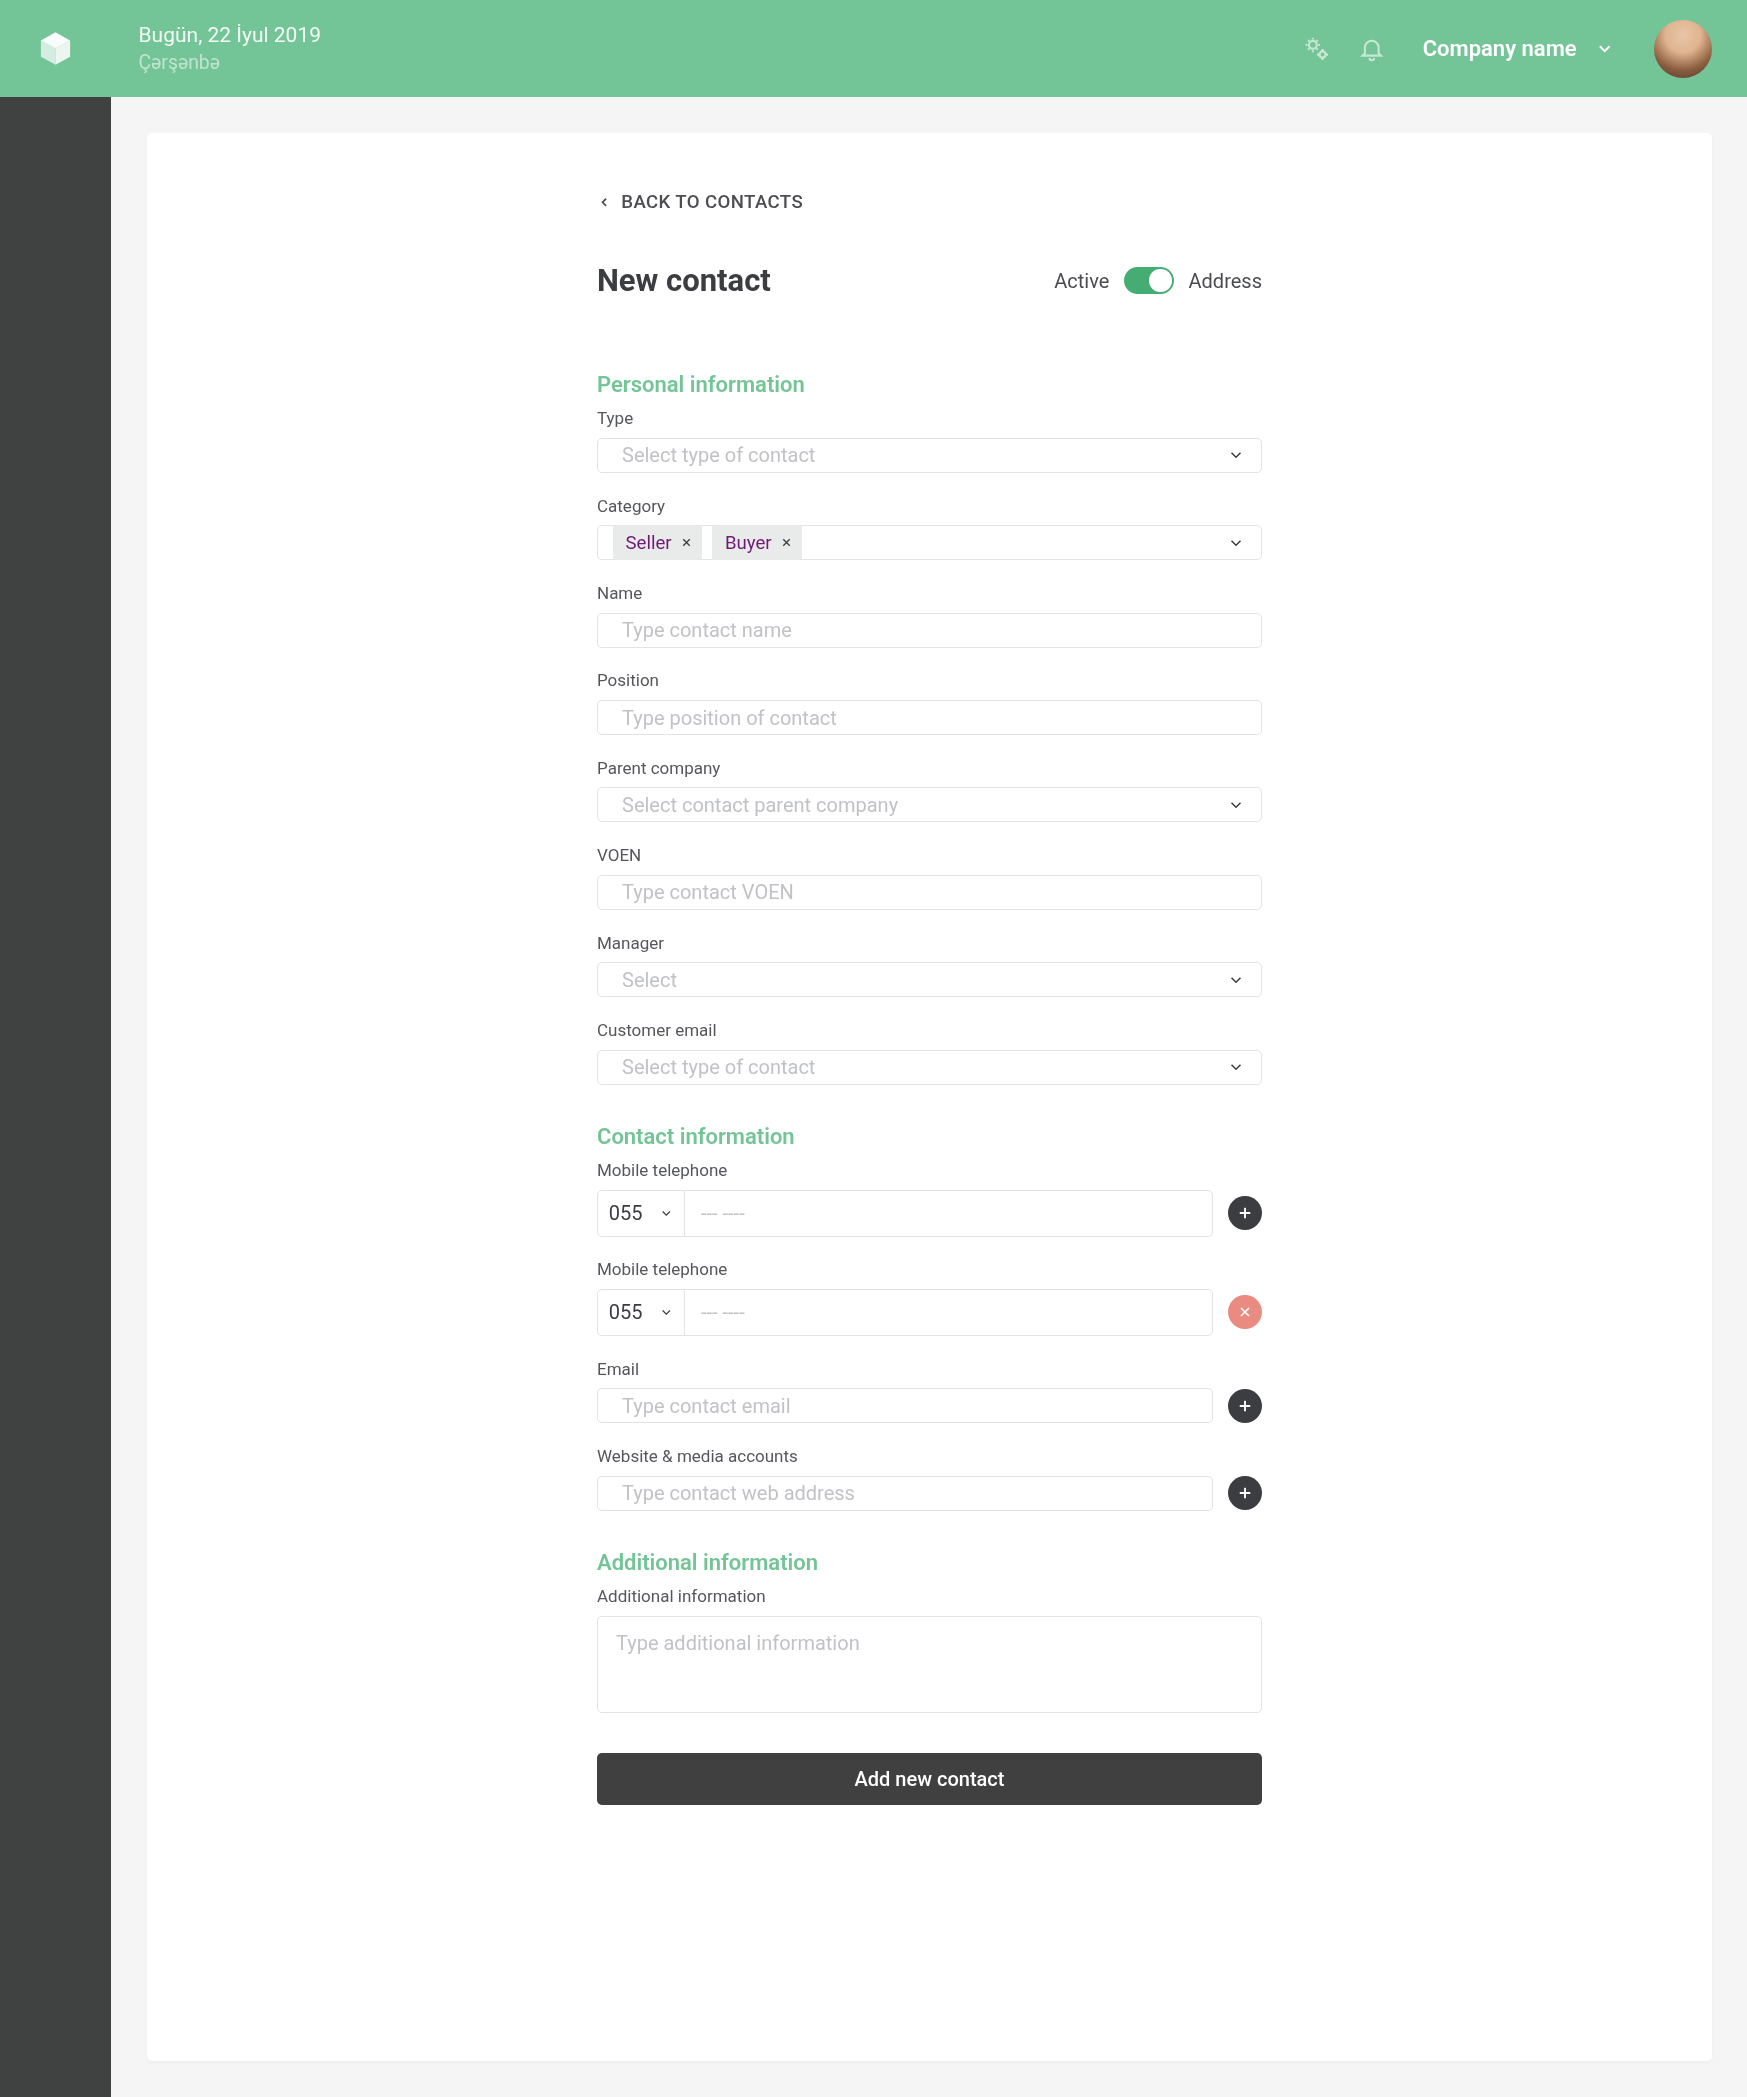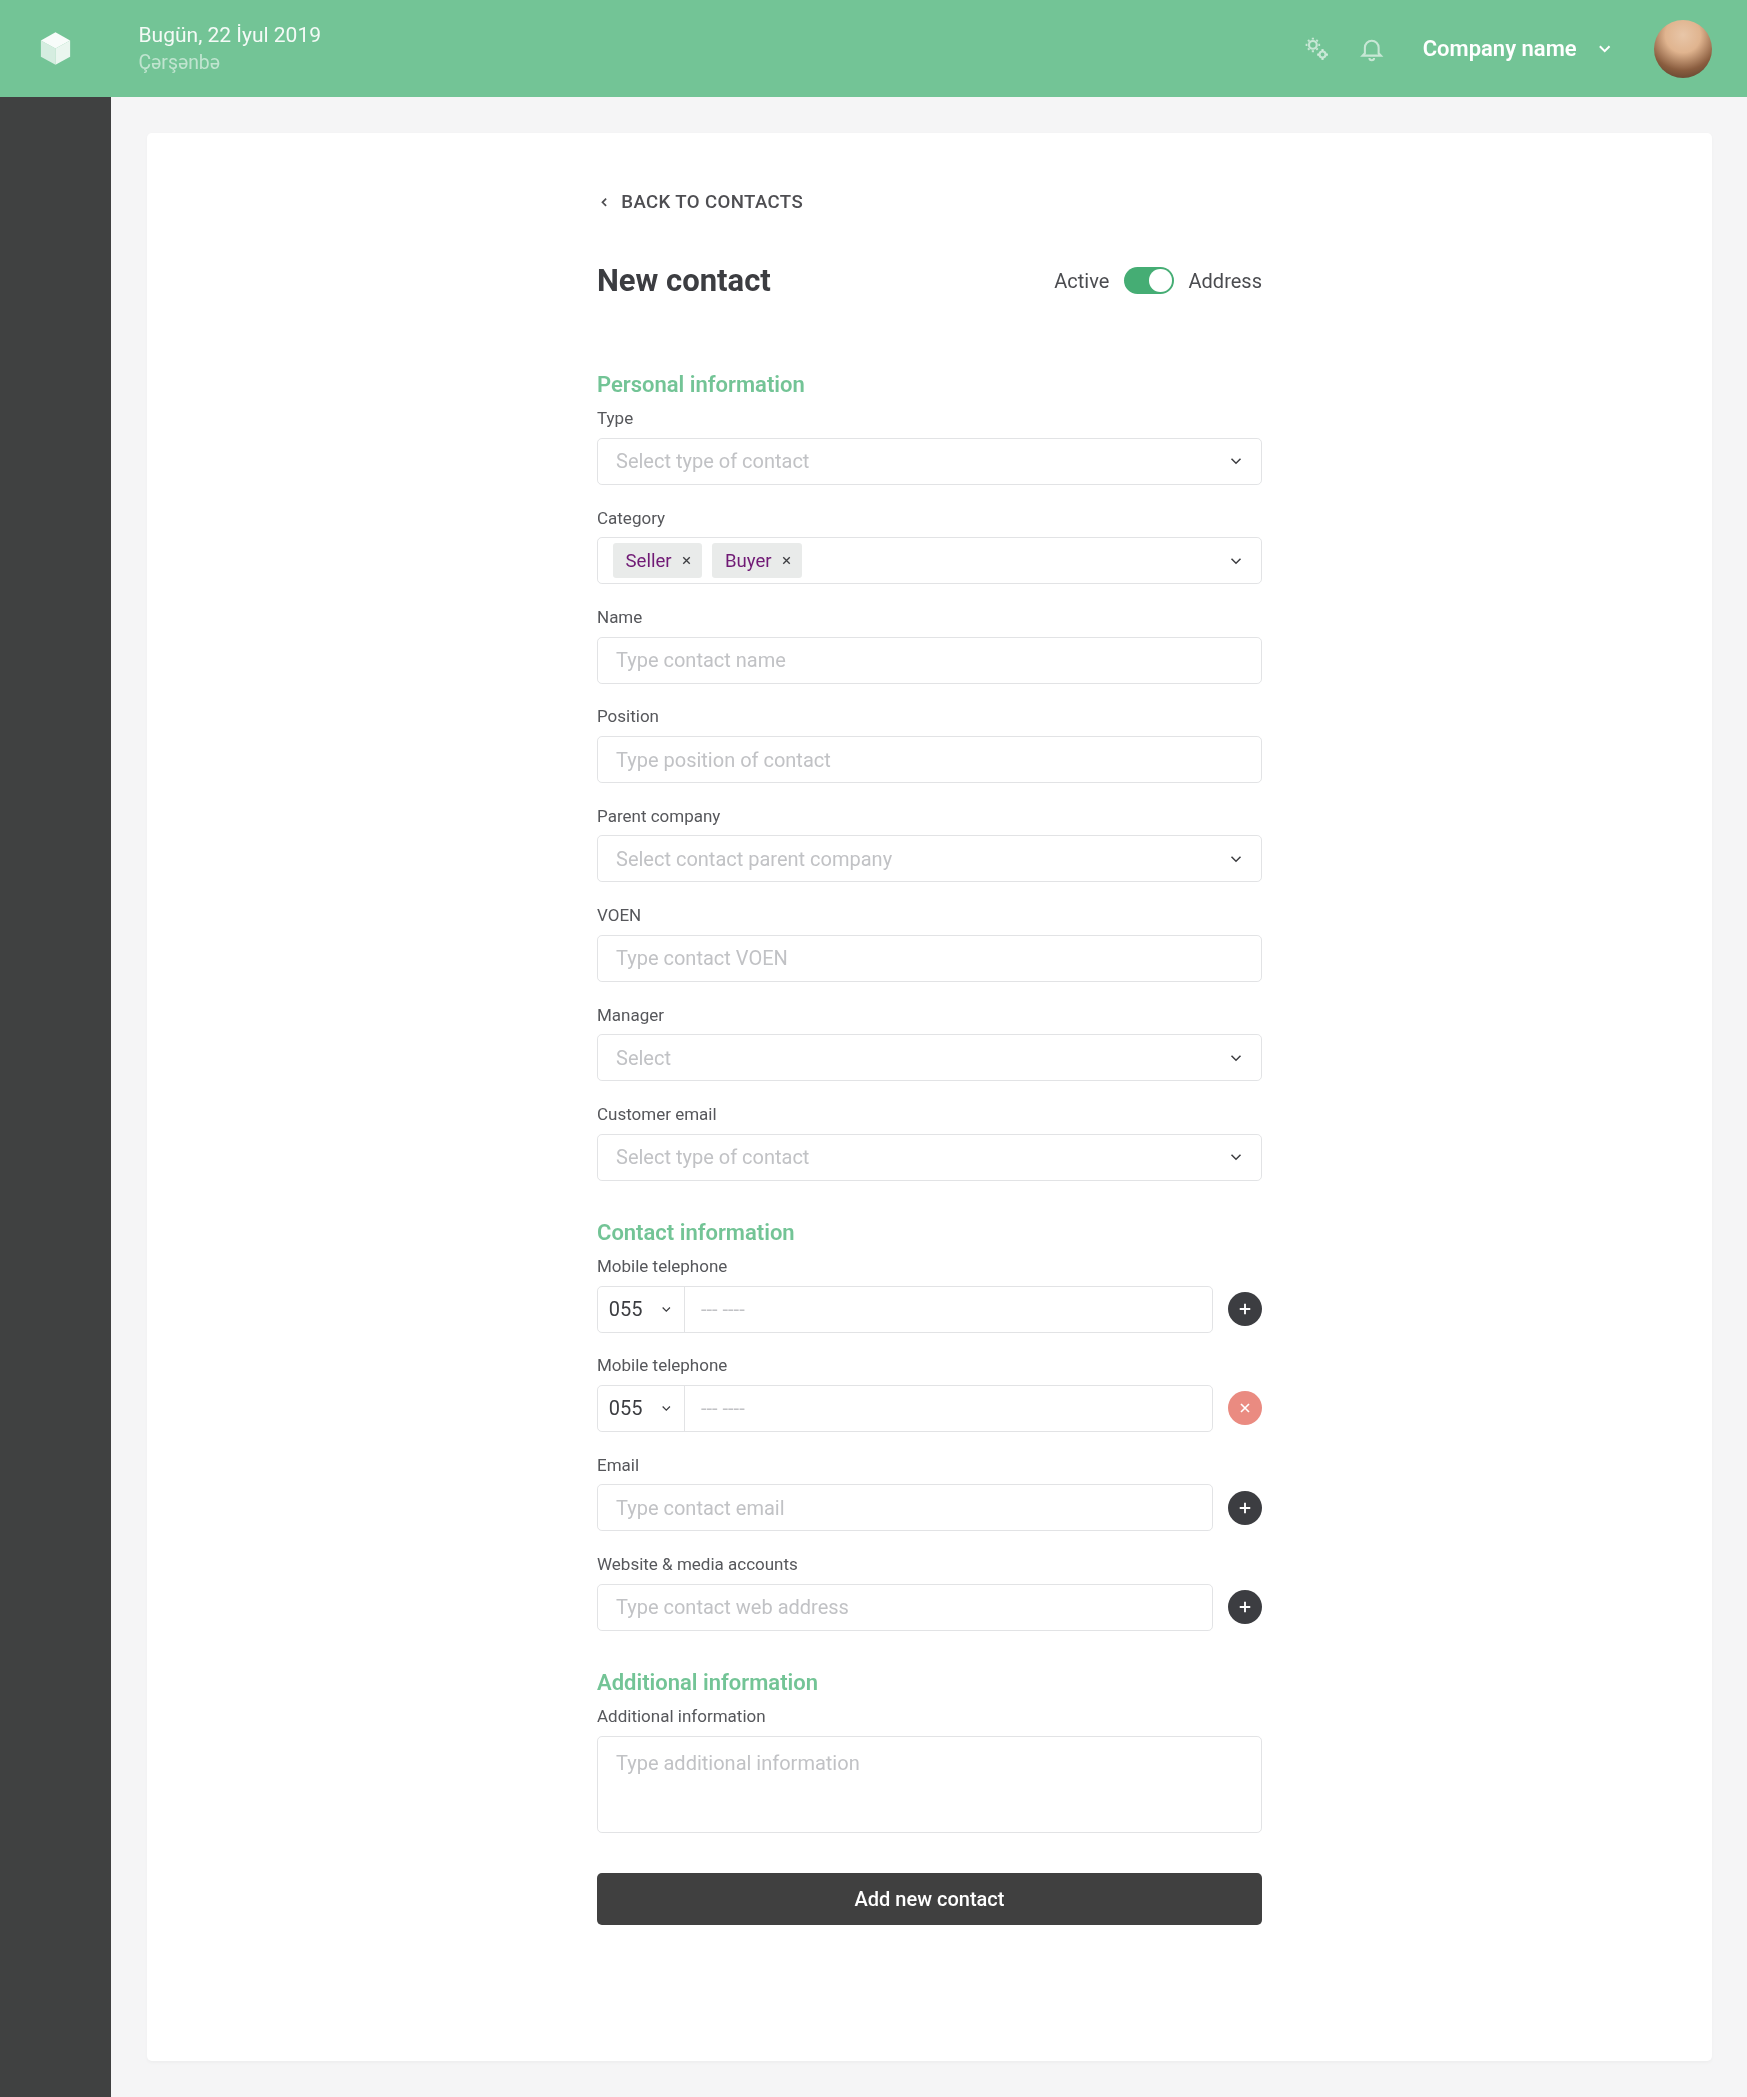--- a/index.html
+++ b/index.html
@@ -165,25 +165,25 @@
       margin-bottom: 22.7px;
     }
     .field-label {
       font-size: 17px;
       color: #56575b;
       margin-bottom: 9.7px;
       display: block;
     }
     .input, .select-box {
       width: 100%;
-      height: 47px;
+      height: 35px;
       border: 0.8px solid #e2e3e5;
       border-radius: 4.9px;
       font-size: 20px;
-      padding: 0 18px;
+      padding: 0 24px;
       color: #3c3d41;
       background: #fff;
     }
     .input::placeholder {
       color: #c1c2c5;
     }
     .select-box {
       display: flex;
       align-items: center;
       position: relative;

